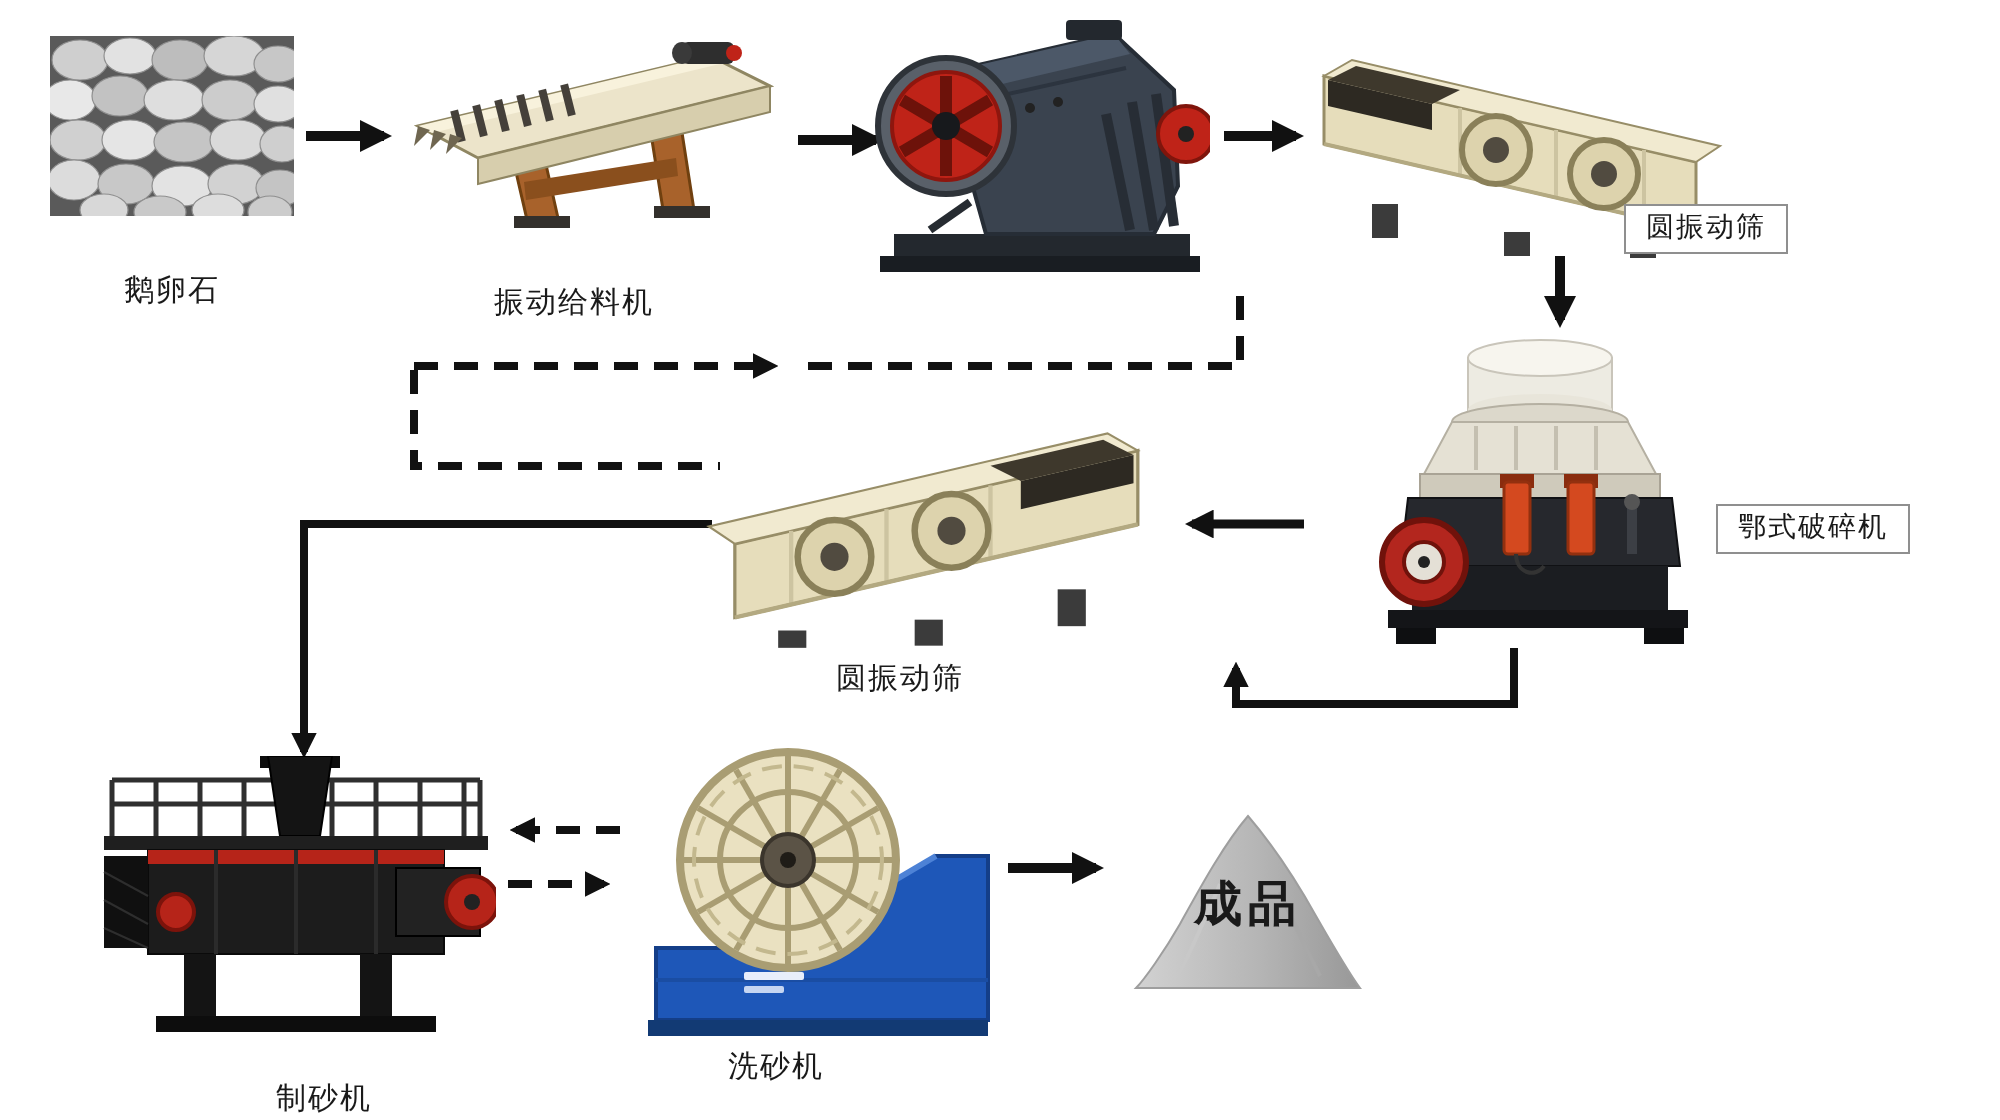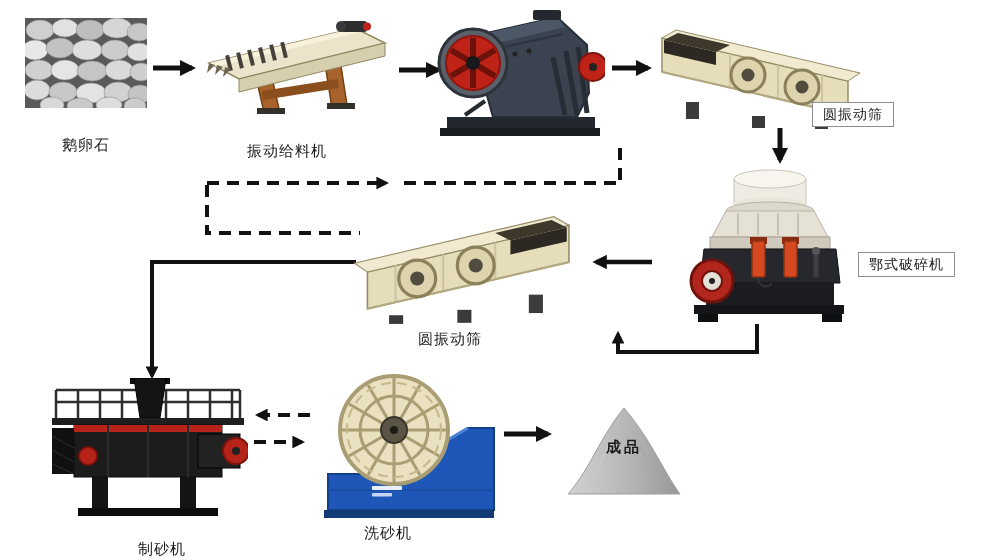--- a/index.html
+++ b/index.html
@@ -8,21 +8,21 @@
     font-family:"DejaVu Sans",sans-serif;
   }
   .abs{position:absolute;}
   .label{
     position:absolute;color:#1a1a1a;font-size:15px;line-height:1.2;
     text-align:center;letter-spacing:1px;white-space:nowrap;
   }
   .label.boxed{
     border:1px solid #8f8f8f;background:#ffffff;padding:3px 10px;font-size:14px;
   }
-  .label.product{font-size:15px;font-weight:600;letter-spacing:3px;}
+  .label.product{font-size:24px;font-weight:600;letter-spacing:3px;}
 </style>
 </head>
 <body>
 
 <div class="stage">
 
   <svg width="0" height="0" style="position:absolute" aria-hidden="true">
     <defs>
       <g id="screen-shape">
         <rect x="34" y="80" width="13" height="17" fill="#3b3b3b"></rect>

